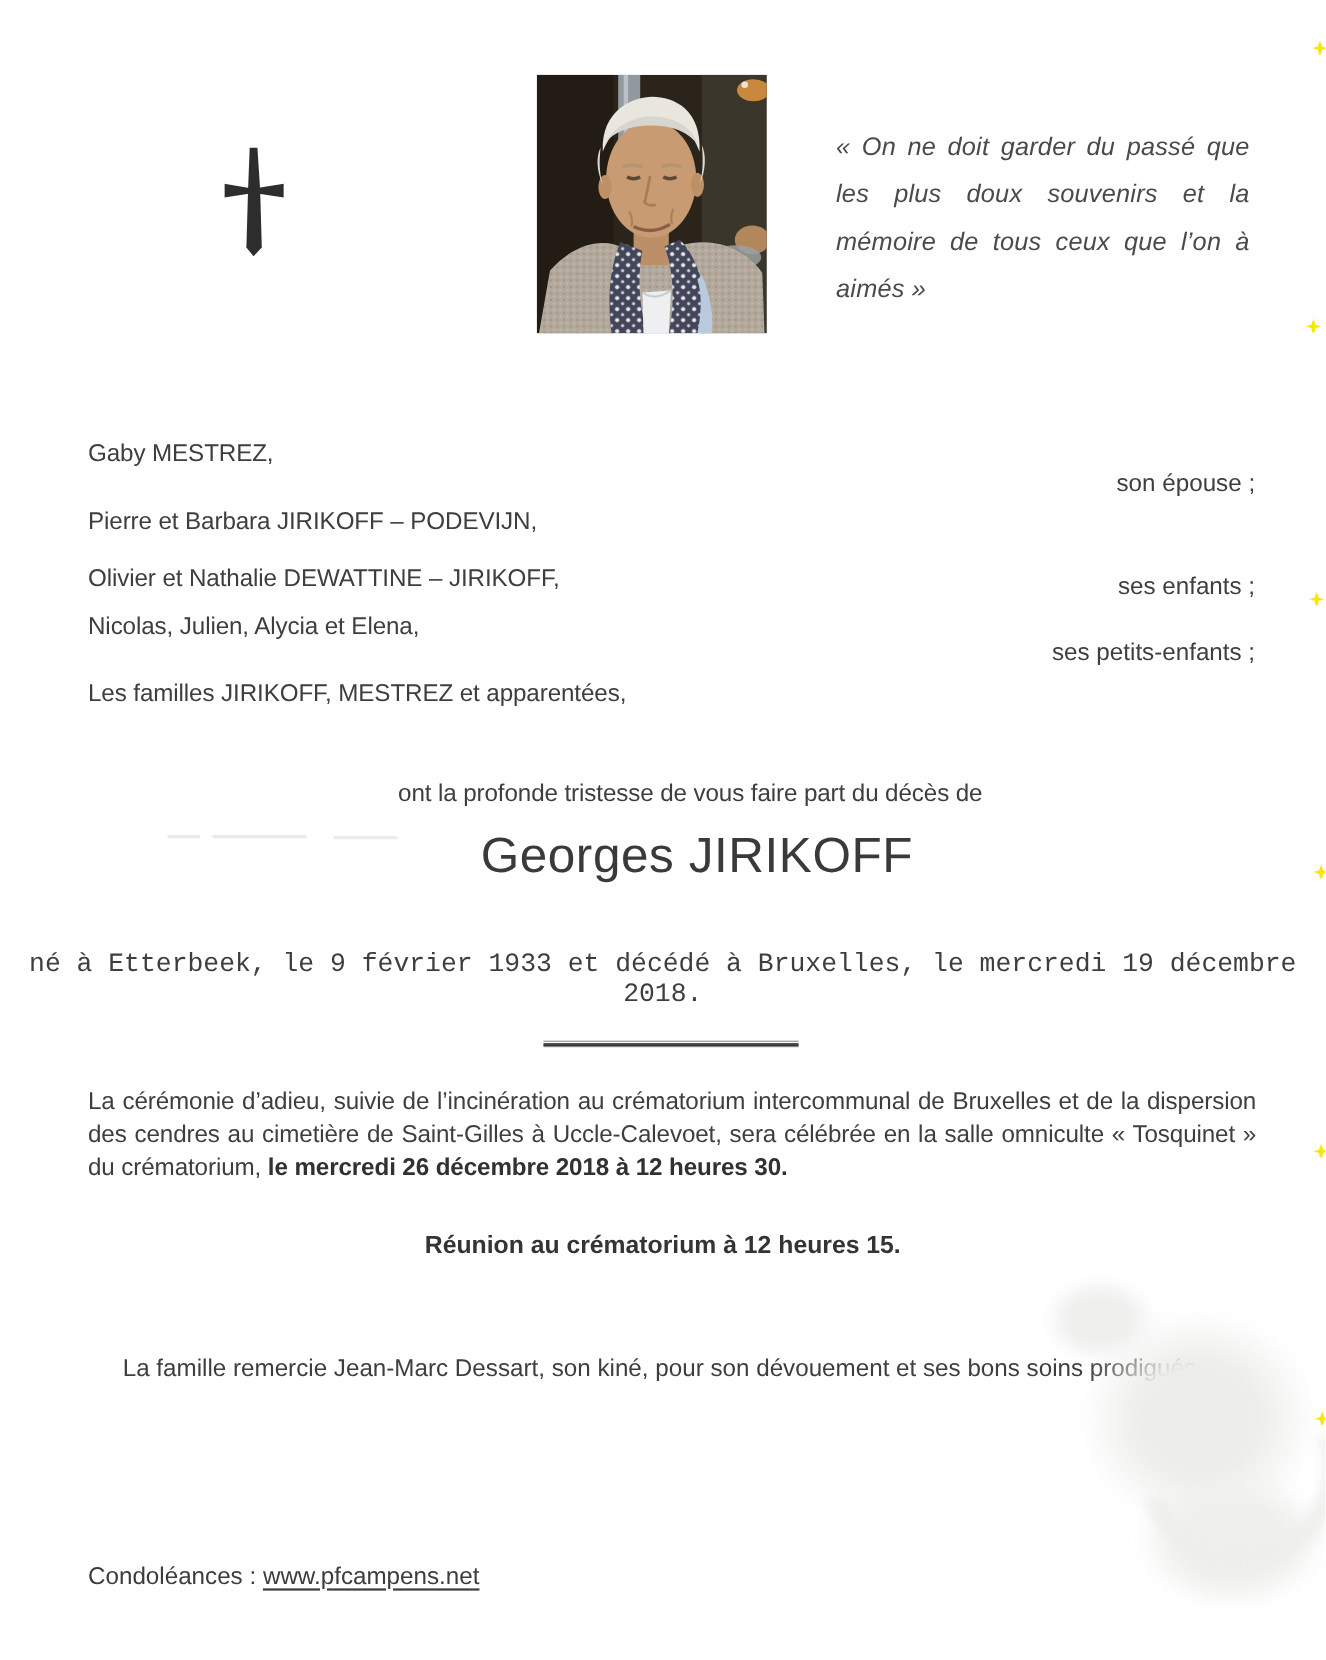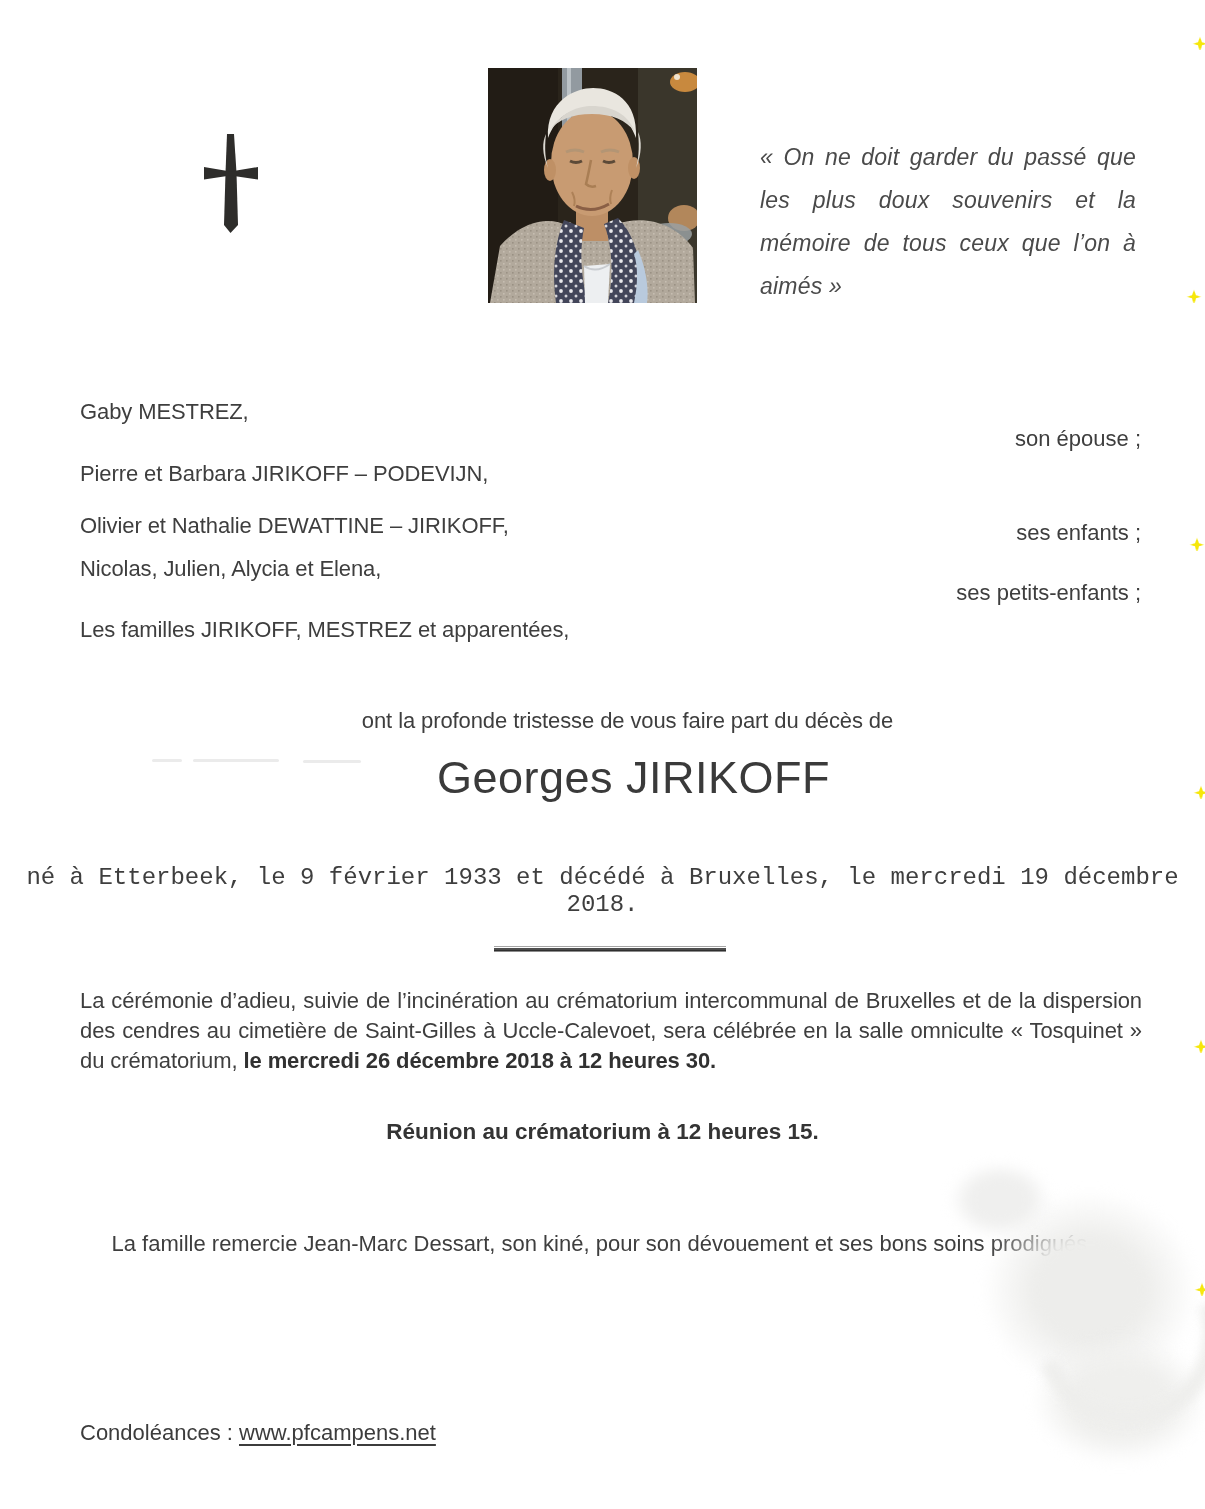--- a/index.html
+++ b/index.html
@@ -14,21 +14,21 @@
   .abs{position:absolute;}
   .body-text{font-size:22px;line-height:30px;color:#3e3e3e;letter-spacing:-0.1px;}
   .right-label{font-size:22px;color:#3e3e3e;text-align:right;}
   .centered{left:0;width:1205px;text-align:center;}
 
   
   .quote{
     left:760px;top:112px;width:376px;
     font-size:23px;line-height:43px;
     font-style:italic;color:#4a4a4a;
-    text-align:justify;letter-spacing:0.2px;margin-top:24px;
+    text-align:justify;letter-spacing:0.2px;
   }
 
   
   .cross{left:204px;top:134px;width:54px;height:100px;}
 
   
   .photo{left:488px;top:68px;width:209px;height:235px;}
 
   
   .deceased-name{

